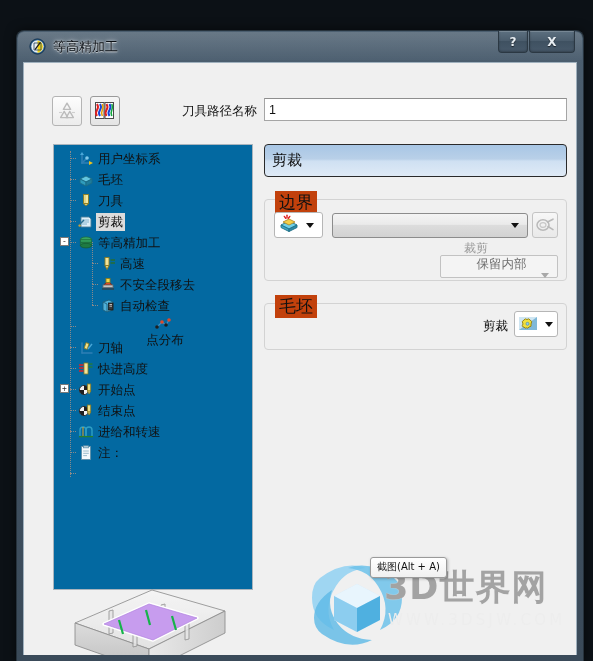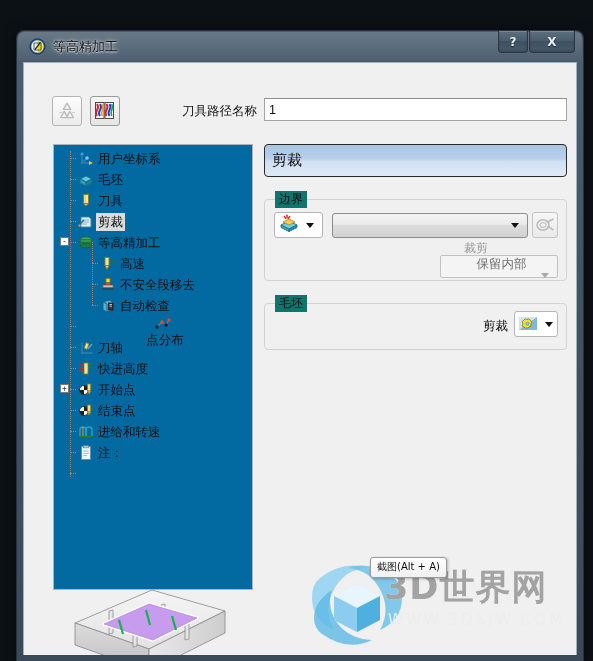--- a/index.html
+++ b/index.html
@@ -180,23 +180,23 @@
   }
   .group {
     position: relative;
     margin-top: 22px;
     border: 1px solid #d3d3d3;
     border-radius: 4px;
     box-sizing: border-box;
   }
   .group-title {
     position:absolute; left: 10px; top: -9px;
-    background: #0f766e;
+    background: #c2410c;
     padding: 0 4px;
-    font-size: 12px;
+    font-size: 17px;
     color: #111;
   }
   #grp-boundary { height: 82px; }
   #grp-stock { height: 47px; }
 
   .bnd-icobtn {
     position:absolute; left: 9px; top: 12px;
     width: 49px; height: 26px;
     background: #fff;
     border: 1px solid #b6b6b6;

